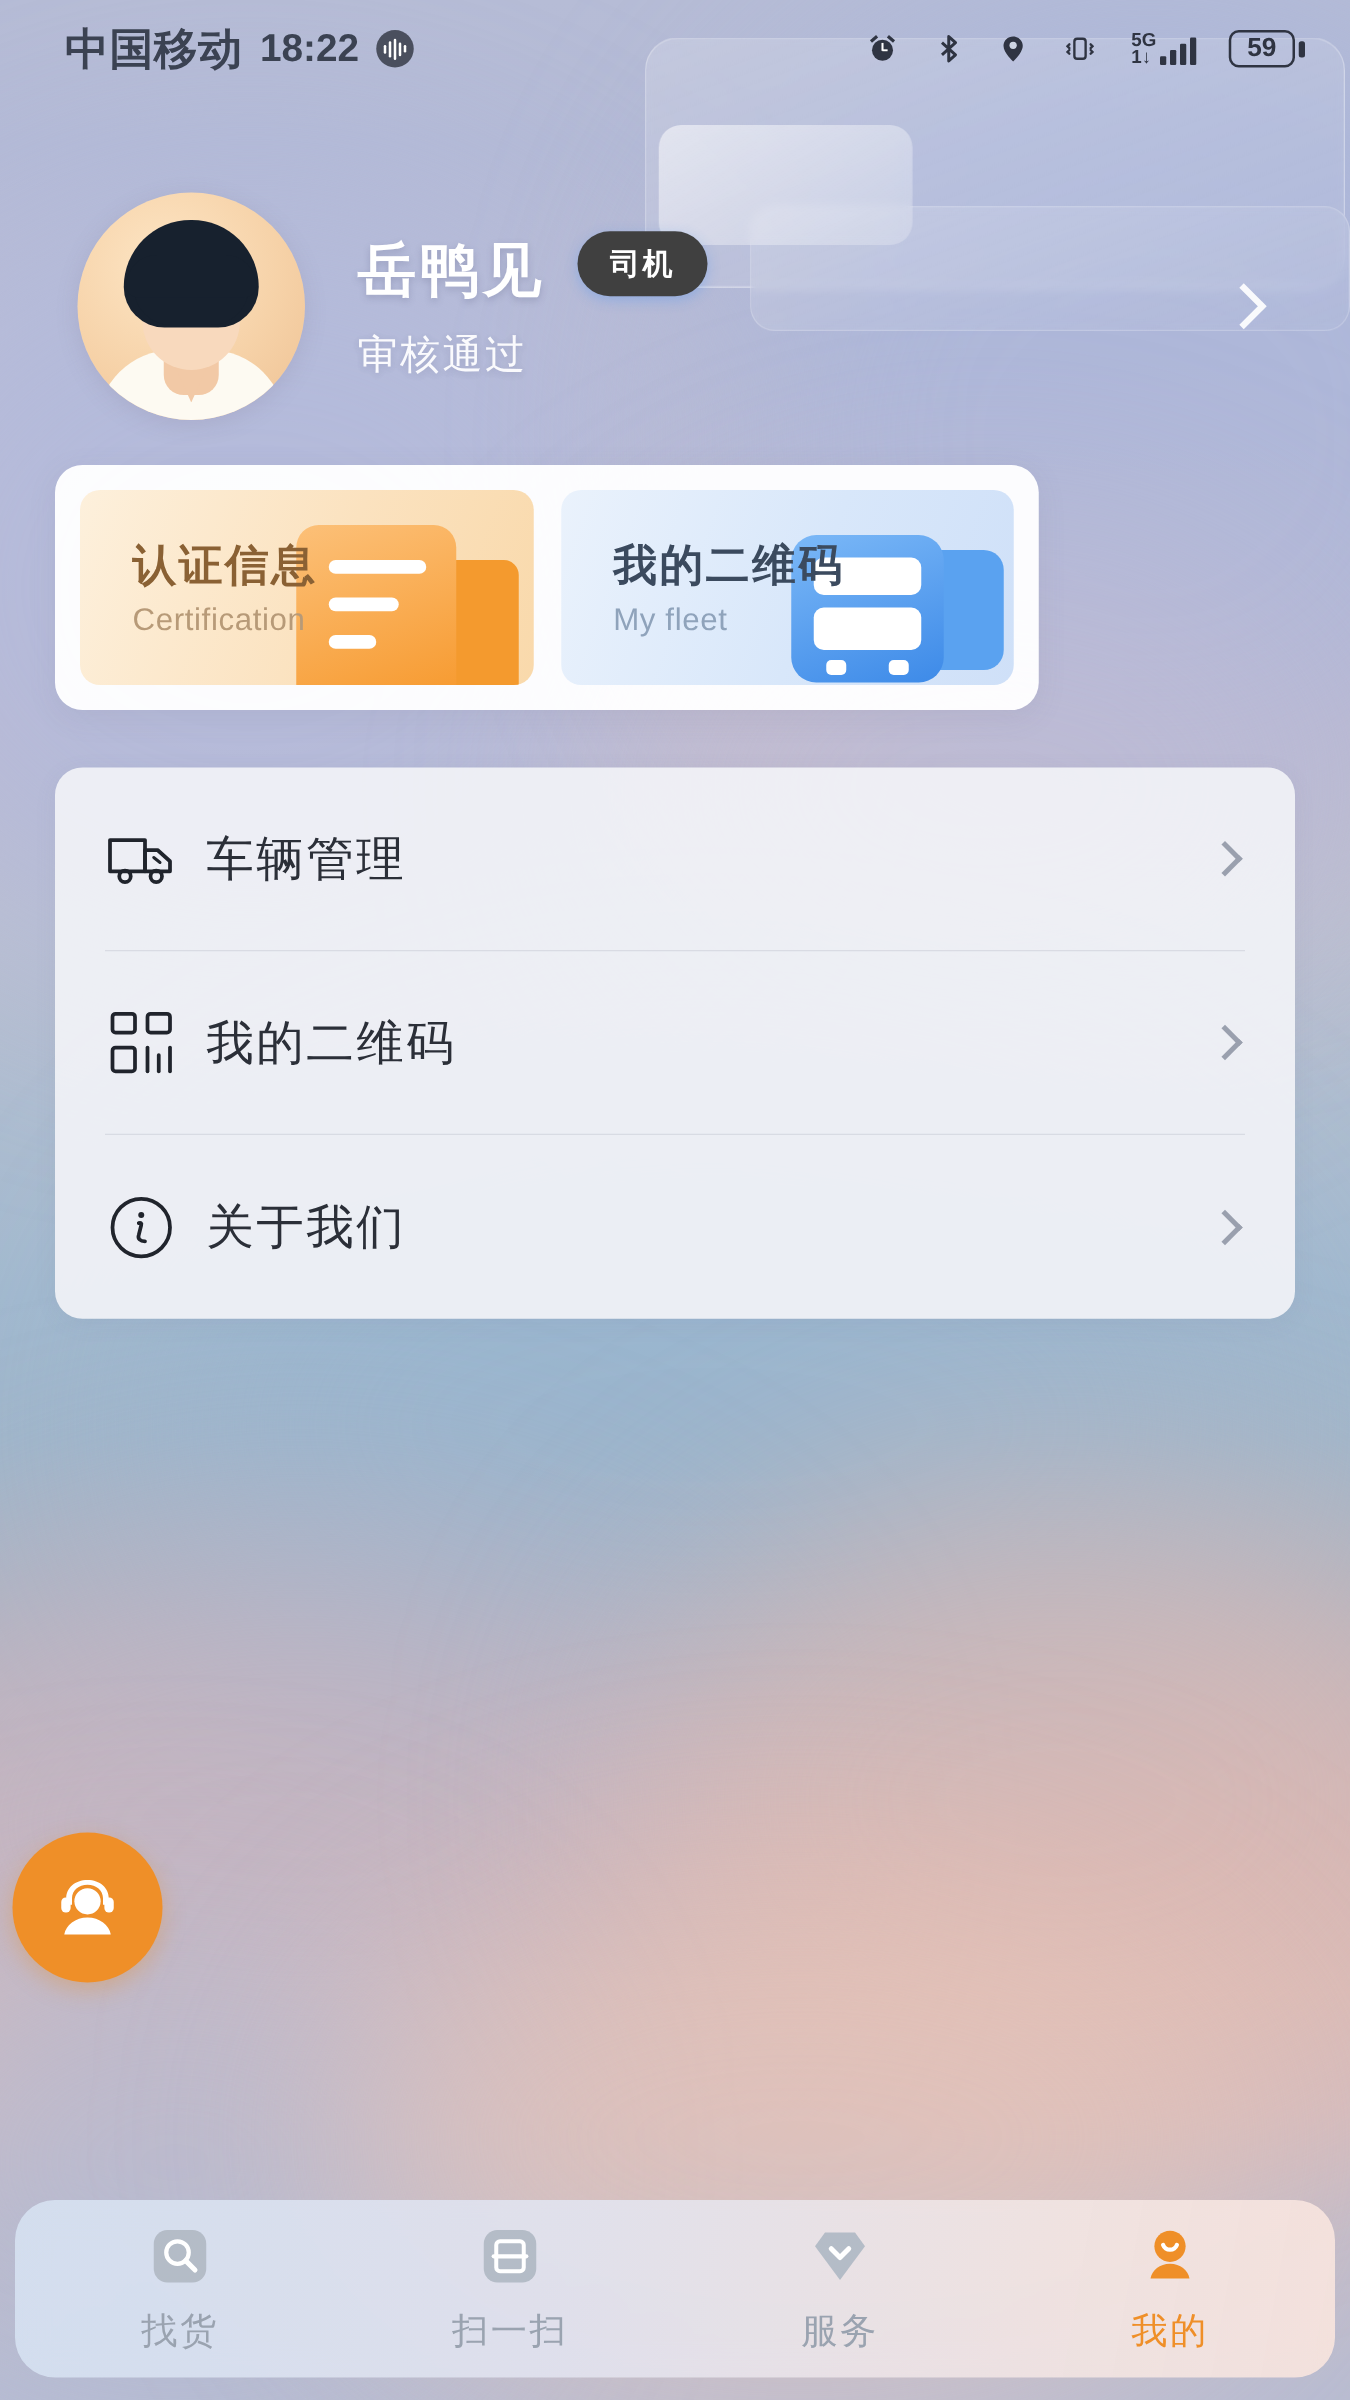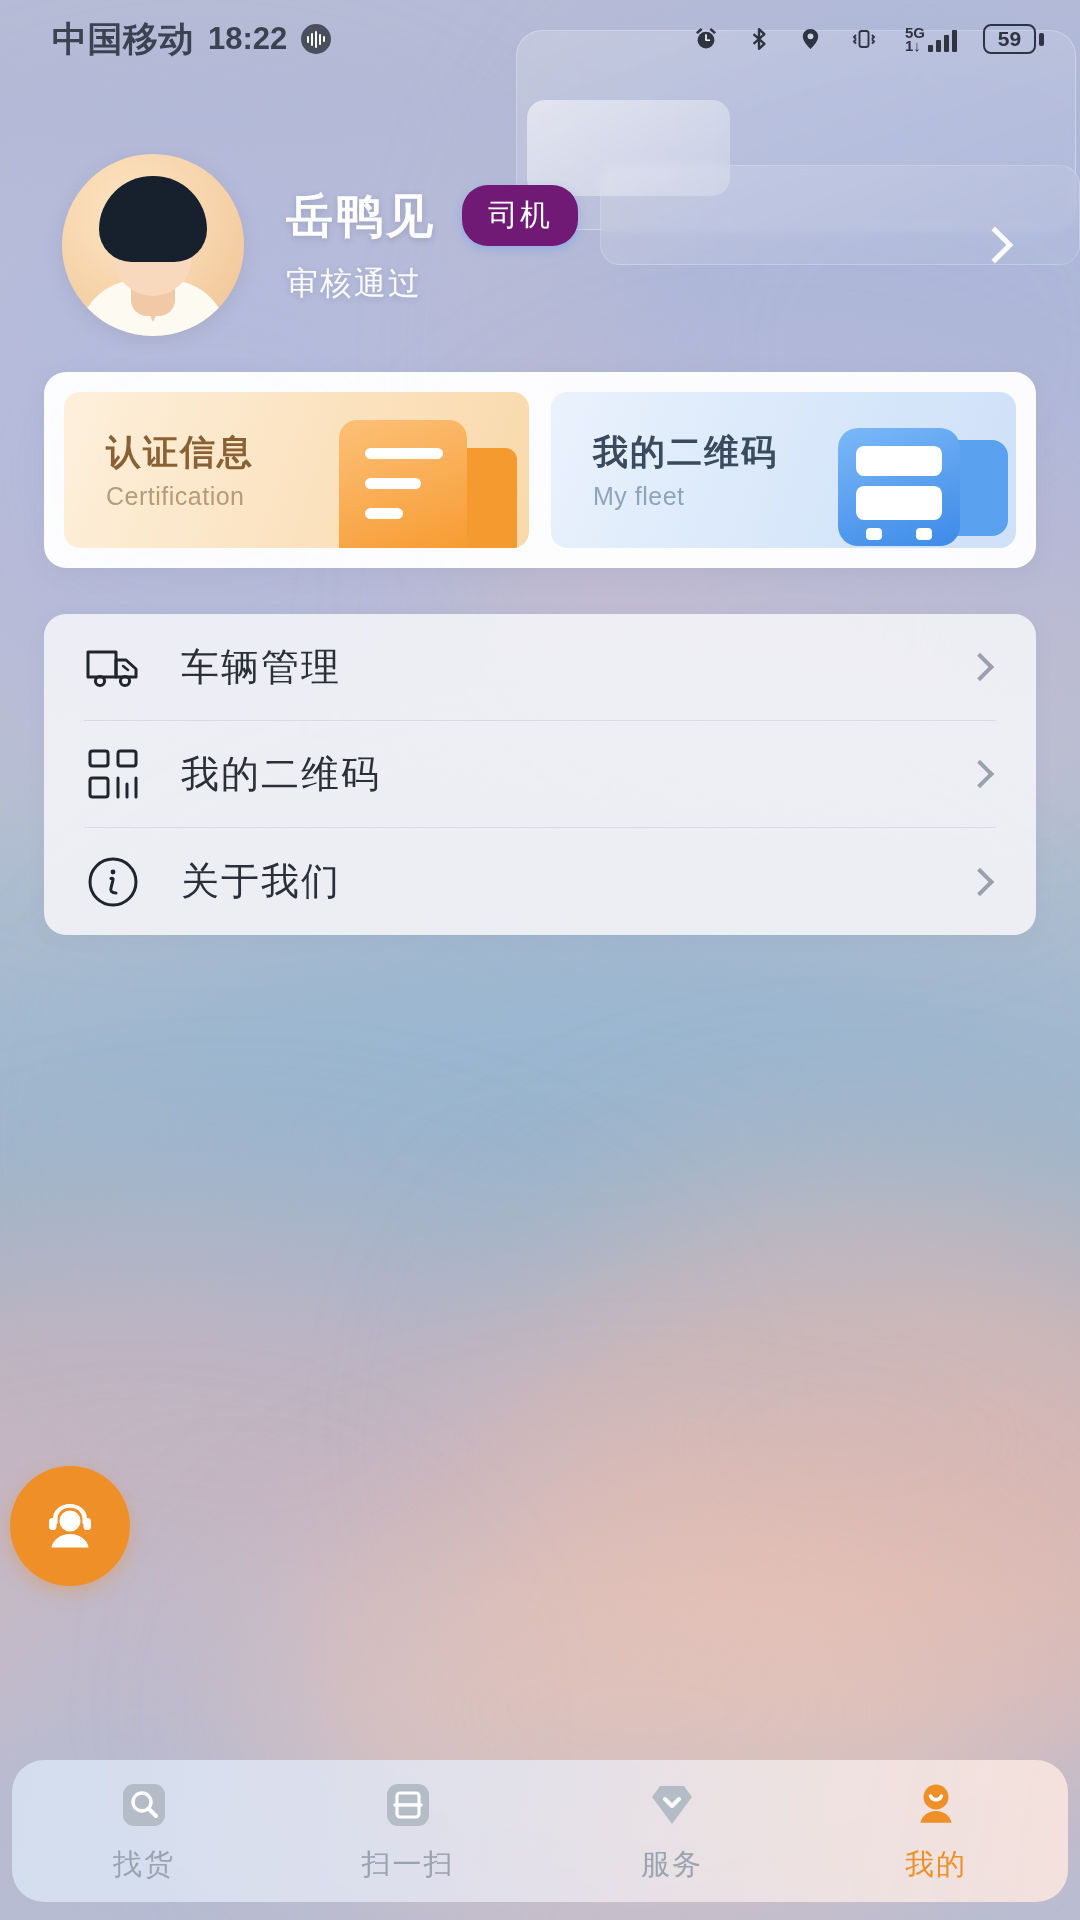--- a/index.html
+++ b/index.html
@@ -121,38 +121,38 @@
     width:36px; height:40px; background:#f2c9a6;
     clip-path:polygon(50% 100%, 0 0, 100% 0);
   }
   .pinfo{ margin-left:42px; display:flex; flex-direction:column; gap:14px; }
   .prow{ display:flex; align-items:flex-start; gap:26px; }
   .pname{
     font-size:47px; font-weight:700; color:#ffffff; letter-spacing:3px;
     text-shadow:0 2px 6px rgba(90,95,130,.28);
   }
   .pbadge{
-    background:#701a75; color:#fff; font-size:30px; font-weight:400;
+    background:#404040; color:#fff; font-size:24px; font-weight:700;
     padding:10px 26px; border-radius:26px; letter-spacing:2px;
     box-shadow:0 3px 10px rgba(60,140,245,.3);
   }
   .pstatus{
     font-size:32px; color:#ffffff; letter-spacing:2px; opacity:.93;
     text-shadow:0 2px 6px rgba(90,95,130,.25);
   }
   .p-arrow{
     position:absolute; right:72px; top:50%; transform:translateY(-50%);
     width:26px; height:26px; border-right:5px solid rgba(255,255,255,.92);
     border-top:5px solid rgba(255,255,255,.92);
     transform:translateY(-50%) rotate(45deg);
   }
 
   
   .cards-wrap{
-    position:absolute; left:44px; top:372px; width:992px; height:196px;
+    position:absolute; left:44px; top:372px; width:787px; height:196px;
     background:rgba(255,255,255,.96); border-radius:22px;
     display:flex; gap:22px; padding:20px; z-index:14;
     box-shadow:0 6px 22px rgba(120,120,150,.12);
   }
   .fcard{
     flex:1; border-radius:16px; position:relative; overflow:hidden;
     display:flex; align-items:center; padding-left:42px;
   }
   .fcard.orange{ background:linear-gradient(110deg,#fdf0dc 0%,#fbe2bf 55%,#f9d9ab 100%); }
   .fcard.blue{ background:linear-gradient(110deg,#eaf2fc 0%,#d8e7fa 55%,#cfe0f8 100%); }
@@ -190,21 +190,21 @@
   .bus-wheel.l{ left:28px; }
   .bus-wheel.r{ right:28px; }
 
   
   .menu{
     position:absolute; left:44px; top:614px; width:992px;
     background:rgba(241,242,246,.93); border-radius:22px; z-index:13;
     padding:0 40px; box-shadow:0 4px 18px rgba(120,120,150,.08);
   }
   .mrow{
-    height:107px; display:flex; align-items:center; gap:39px;
+    height:147px; display:flex; align-items:center; gap:23px;
     border-bottom:1px solid rgba(180,184,196,.35); position:relative;
   }
   .mrow:last-child{ border-bottom:none; }
   .m-ico{ width:58px; height:58px; flex:none; display:flex; align-items:center; justify-content:center; }
   .m-label{ font-size:38px; color:#2b2f38; letter-spacing:2px; font-weight:500; }
   .m-arrow{
     position:absolute; right:6px; top:50%; width:20px; height:20px;
     border-right:4px solid #9aa0ae; border-top:4px solid #9aa0ae;
     transform:translateY(-50%) rotate(45deg);
   }

